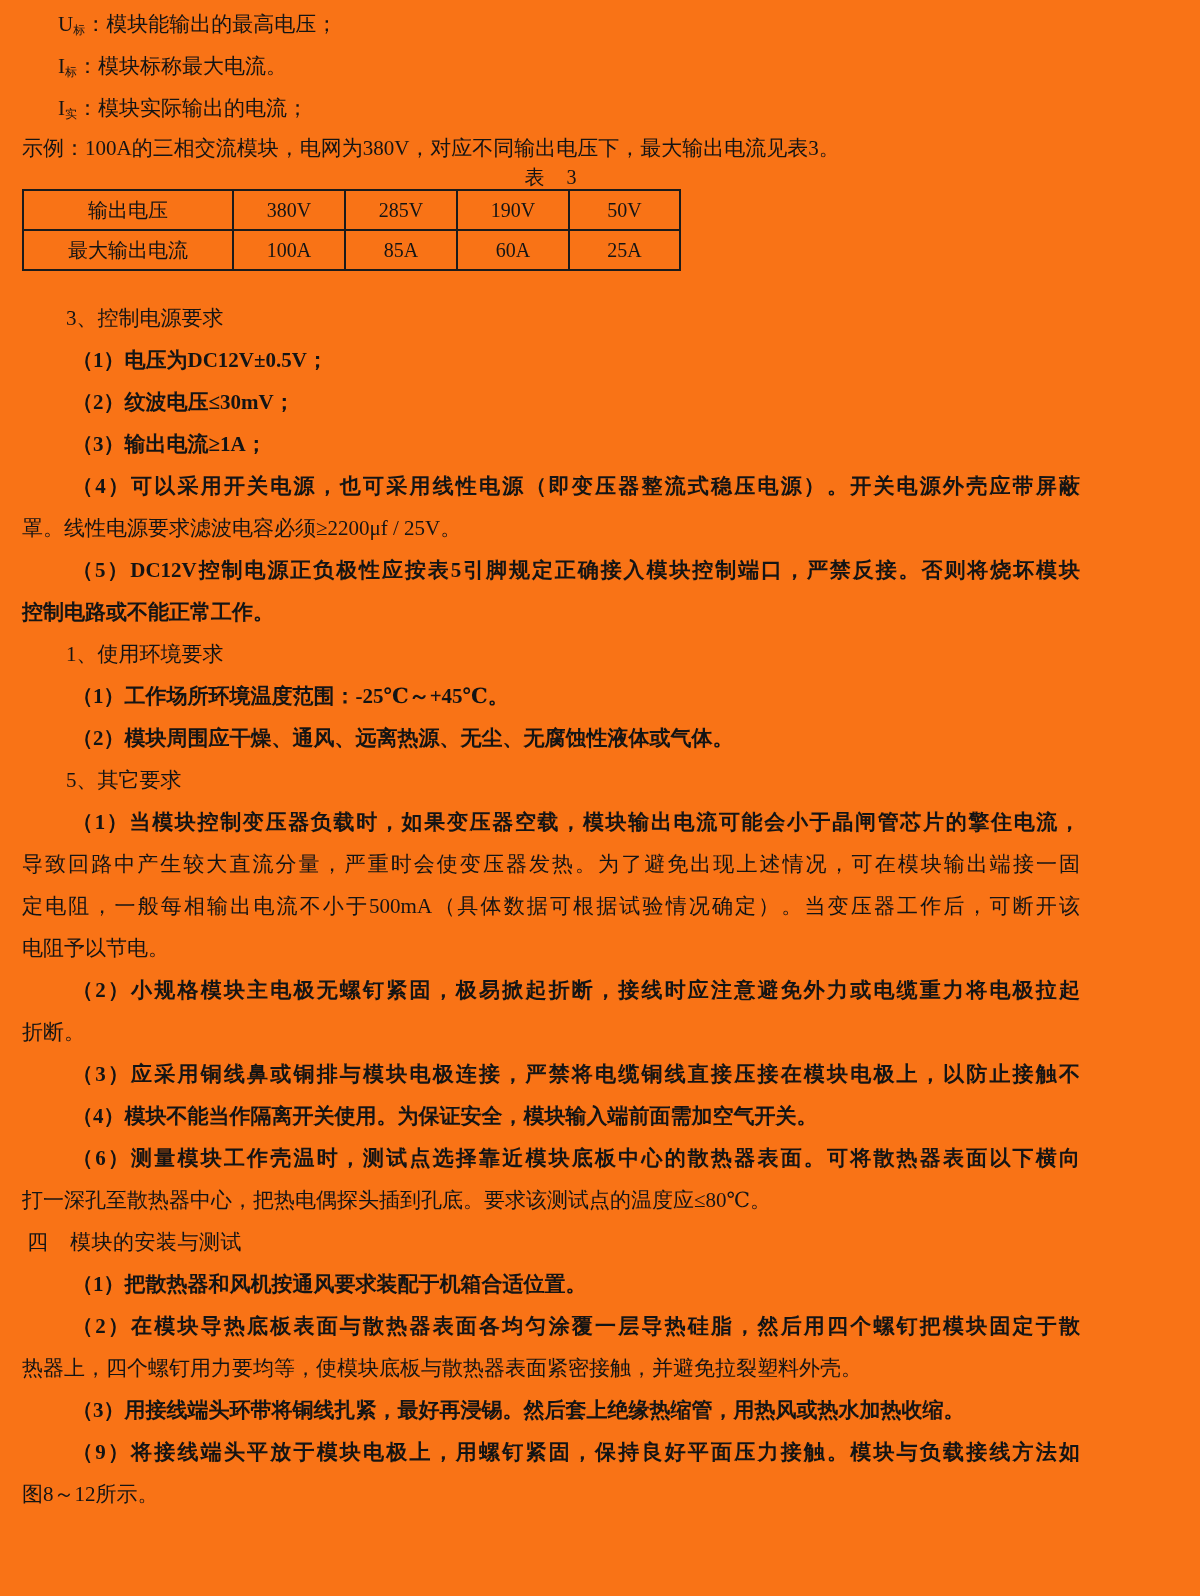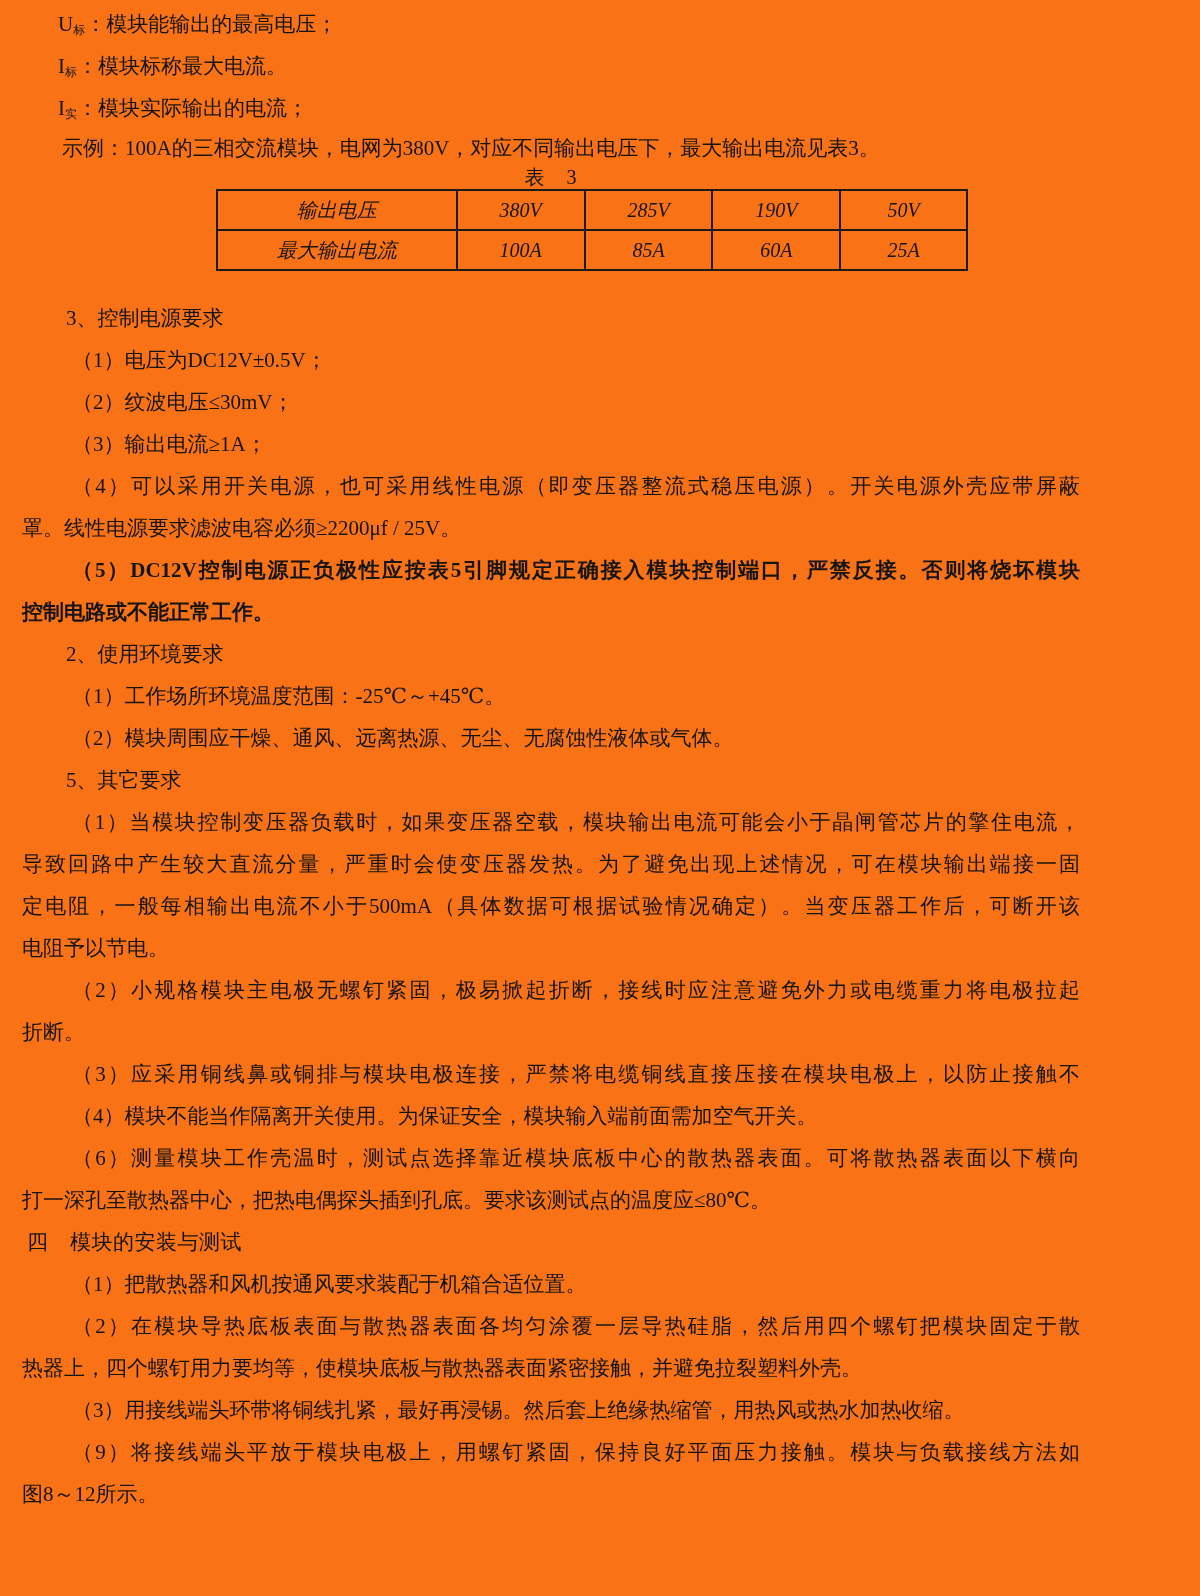--- a/index.html
+++ b/index.html
@@ -24,39 +24,36 @@
     font-size:21px;
     white-space:nowrap;
   }
   .def-line sub{
     font-size:12px;
     vertical-align:-3px;
     letter-spacing:0;
   }
   
   .example-line{
-    margin-left:40px;
     line-height:33px;
     font-size:21px;
     white-space:nowrap;
   }
   
   .tbl-caption{
     width:1058px;
     height:24px;
     line-height:24px;
     text-align:center;
     font-size:20px;
     letter-spacing:1px;
   }
   
   .table-wrap{
-    width:752px;
-    margin-left:194px;
-    font-style:italic;
+    width:657px;
   }
   table.spec{
     border-collapse:collapse;
     width:100%;
     table-layout:fixed;
   }
   table.spec td{
     border:2px solid #1b1b1b;
     height:38px;
     text-align:center;
@@ -66,21 +63,21 @@
     overflow:hidden;
   }
   
   .doc-body{
     margin-top:26px;
     font-size:21px;
     line-height:42px;
     width:1058px;
   }
   .ln{min-height:42px;}
-  .ind-item{padding-left:50px;}
+  .ind-item{padding-left:50px;font-weight:bold;}
   .ind-section{padding-left:44px;}
   .ind-chapter{padding-left:5px;letter-spacing:0.5px;}
   .ind-flush{padding-left:0;}
   .just{
     text-align:justify;
     text-align-last:justify;
     text-justify:inter-character;
   }
   .bold{font-weight:bold;}
 </style>
@@ -130,21 +127,21 @@
 
     <div class="doc-body">
         <div class="ln ind-section">3、控制电源要求</div>
         <div class="ln ind-item">（1）电压为DC12V±0.5V；</div>
         <div class="ln ind-item">（2）纹波电压≤30mV；</div>
         <div class="ln ind-item">（3）输出电流≥1A；</div>
         <div class="ln ind-item just">（4）可以采用开关电源，也可采用线性电源（即变压器整流式稳压电源）。开关电源外壳应带屏蔽</div>
         <div class="ln ind-flush">罩。线性电源要求滤波电容必须≥2200μf / 25V。</div>
         <div class="ln ind-item just bold">（5）DC12V控制电源正负极性应按表5引脚规定正确接入模块控制端口，严禁反接。否则将烧坏模块</div>
         <div class="ln ind-flush bold">控制电路或不能正常工作。</div>
-        <div class="ln ind-section">2、使用环境要求</div>
+        <div class="ln ind-section">1、使用环境要求</div>
         <div class="ln ind-item">（1）工作场所环境温度范围：-25℃～+45℃。</div>
         <div class="ln ind-item">（2）模块周围应干燥、通风、远离热源、无尘、无腐蚀性液体或气体。</div>
         <div class="ln ind-section">5、其它要求</div>
         <div class="ln ind-item just">（1）当模块控制变压器负载时，如果变压器空载，模块输出电流可能会小于晶闸管芯片的擎住电流，</div>
         <div class="ln ind-flush just">导致回路中产生较大直流分量，严重时会使变压器发热。为了避免出现上述情况，可在模块输出端接一固</div>
         <div class="ln ind-flush just">定电阻，一般每相输出电流不小于500mA（具体数据可根据试验情况确定）。当变压器工作后，可断开该</div>
         <div class="ln ind-flush">电阻予以节电。</div>
         <div class="ln ind-item just">（2）小规格模块主电极无螺钉紧固，极易掀起折断，接线时应注意避免外力或电缆重力将电极拉起</div>
         <div class="ln ind-flush">折断。</div>
         <div class="ln ind-item just">（3）应采用铜线鼻或铜排与模块电极连接，严禁将电缆铜线直接压接在模块电极上，以防止接触不</div>

